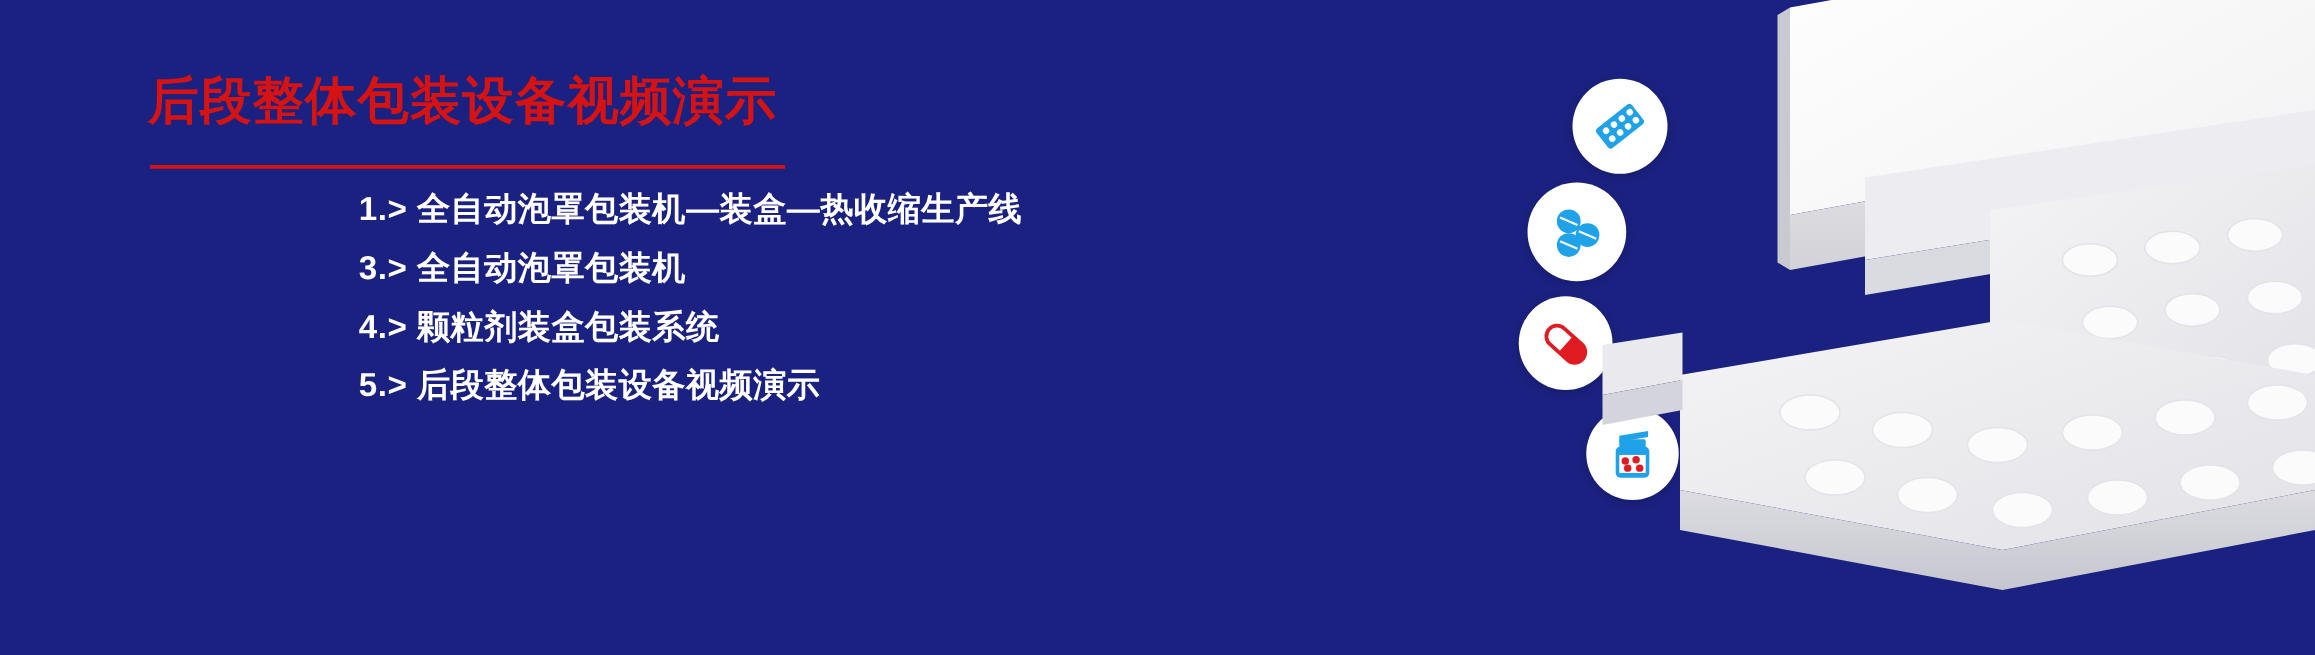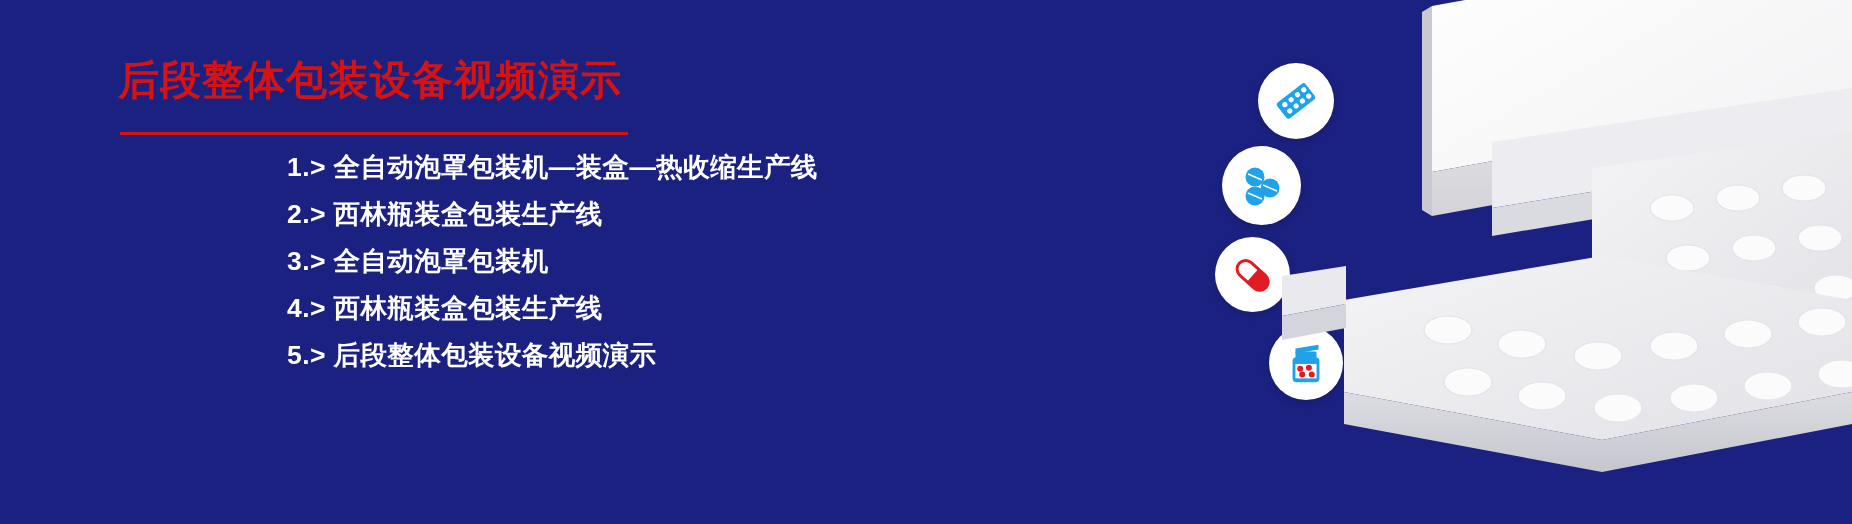--- a/index.html
+++ b/index.html
@@ -134,30 +134,26 @@
     <div id="page-title">后段整体包装设备视频演示</div>
 
     <div id="title-underline"></div>
 
     <div id="item-list">
       <div class="list-item">
         <span class="li-num">1.&gt; </span>
         <span class="li-text">全自动泡罩包装机—装盒—热收缩生产线</span>
       </div>
       <div class="list-item">
-        <span class="li-num">2.&gt; </span>
-        <span class="li-text">西林瓶装盒包装生产线</span>
-      </div>
-      <div class="list-item">
         <span class="li-num">3.&gt; </span>
         <span class="li-text">全自动泡罩包装机</span>
       </div>
       <div class="list-item">
         <span class="li-num">4.&gt; </span>
-        <span class="li-text">西林瓶装盒包装生产线</span>
+        <span class="li-text">颗粒剂装盒包装系统</span>
       </div>
       <div class="list-item">
         <span class="li-num">5.&gt; </span>
         <span class="li-text">后段整体包装设备视频演示</span>
       </div>
     </div>
   </div>
 
   <div class="icon-circle" id="icon-blister">
     <svg width="50" height="50" viewBox="0 0 50 50">

